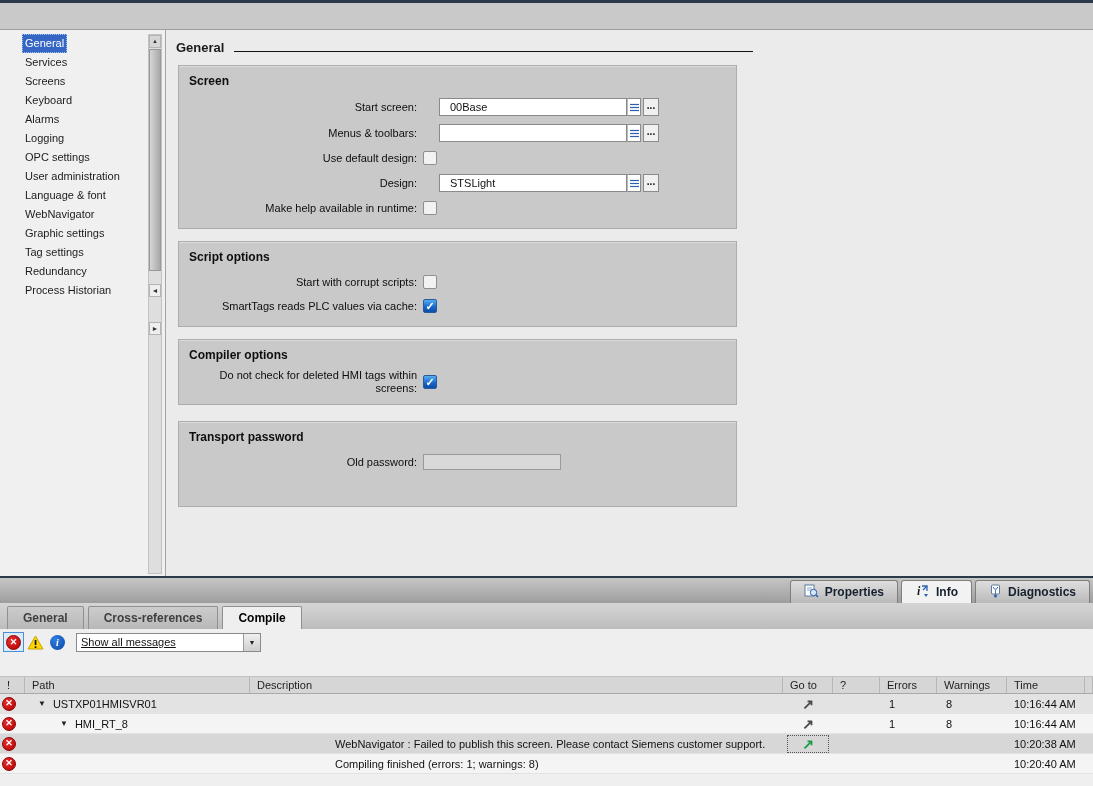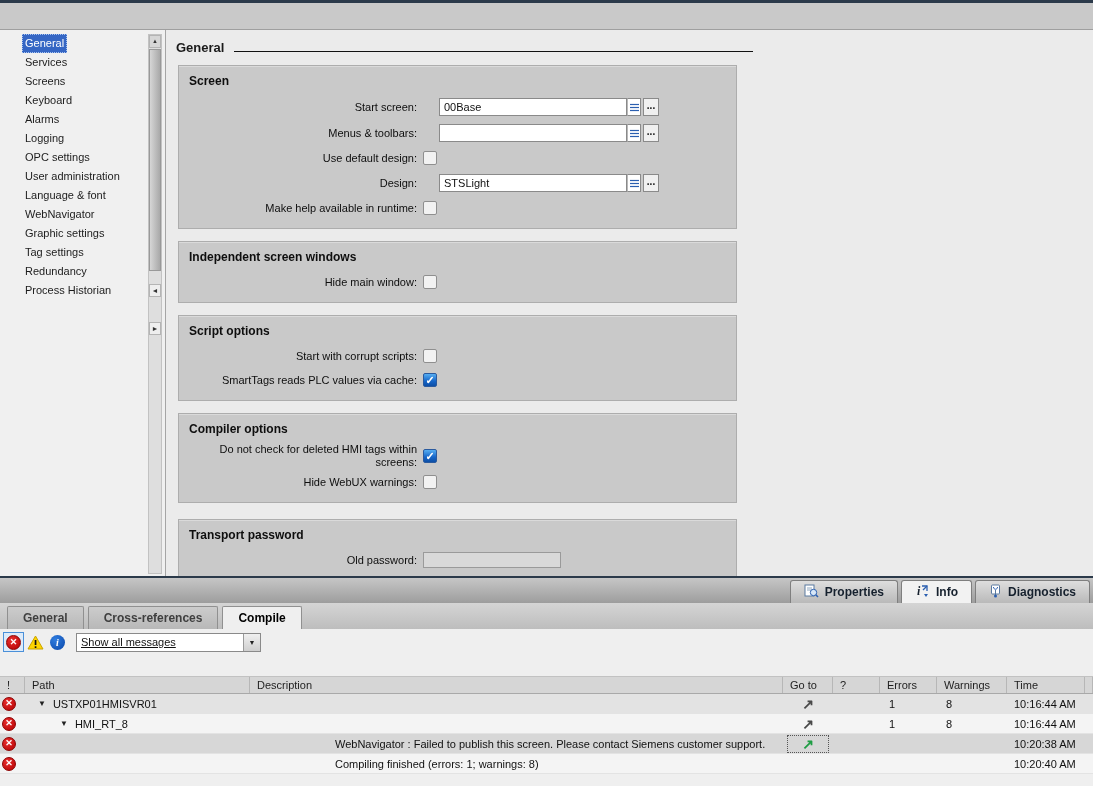--- a/index.html
+++ b/index.html
@@ -27,21 +27,21 @@
   .form-header .t { font-size:13px; font-weight:bold; color:#1a1a1a; padding-right:10px; }
   .form-header .line { flex:1; border-bottom:1px solid #111; margin-bottom:3px; }
 
   .section { width:559px; margin-left:2px; background:#c9c9c9; border:1px solid #adadad; box-shadow:inset 0 1px 0 #dadada; margin-bottom:12px; padding:6px 0 8px 0; }
   .section.mb16 { margin-bottom:16px; }
   .section-title { font-size:12px; font-weight:bold; color:#0e0e0e; padding:2px 0 6px 10px; }
   .row { display:flex; align-items:center; min-height:24px; padding:1px 0; }
   .row.combo { min-height:26px;gap:16px; }
   .row-label { width:244px; text-align:right; padding-right:6px; line-height:13px; color:#0e0e0e; }
   .row-ctrl { display:flex; align-items:center; }
-  .field { width:188px; height:18px; background:#fff; border:1px solid #8a8a8a; line-height:16px; padding:0 4px; color:#111; overflow:hidden; white-space:nowrap; }
+  .field { width:188px; height:18px; background:#fff; border:1px solid #8a8a8a; line-height:16px; padding:0 10px; color:#111; overflow:hidden; white-space:nowrap; }
   .listbtn { width:14px; height:18px; background:#fff; border:1px solid #8a8a8a; border-left:1px solid #b9b9b9; display:flex; align-items:center; justify-content:center; }
   .dotsbtn { width:16px; height:18px; background:#f0f0f0; border:1px solid #8a8a8a; margin-left:2px; font-size:10px; text-align:center; line-height:14px; color:#111; font-weight:bold; }
   .checkbox { width:14px; height:14px; border:1px solid #8f8f8f; background:#f2f2f2; border-radius:2px; text-align:center; line-height:13px; font-size:11px; }
   .checkbox.checked { background:linear-gradient(#56aef2 0%,#1565c8 60%,#0d4fa6 100%); border-color:#2a5a9e; color:#fff; font-weight:bold; }
   .pwfield { width:138px; height:16px; border:1px solid #9a9a9a; background:#fff; }
   .pwfield.disabled { background:#d9d9d9; }
 
   .bp-sep { height:2px; background:#2b3a4a; }
   .bp-tabbar { height:25px; background:linear-gradient(#c6c6c6,#9d9d9d); display:flex; justify-content:flex-end; overflow:hidden; }
   .bp-tab { margin-top:2px; border:1px solid #7f7f7f; border-bottom:none; border-radius:3px 3px 0 0; background:linear-gradient(#dedede,#b9b9b9); display:flex; align-items:center; gap:6px; padding:0 13px; font-size:12px; font-weight:bold; color:#16212e; margin-right:3px; white-space:nowrap; }
@@ -169,55 +169,40 @@
             </div>
           </div>
           <div class="row">
             <div class="row-label">Make help available in runtime:</div>
             <div class="row-ctrl">
               <div class="checkbox"></div>
             </div>
           </div>
         </div>
         <div class="section">
-          <div class="section-title">Independent screen windows</div>
-          <div class="row">
-            <div class="row-label">Hide main window:</div>
-            <div class="row-ctrl">
-              <div class="checkbox"></div>
-            </div>
-          </div>
-        </div>
-        <div class="section">
           <div class="section-title">Script options</div>
           <div class="row">
             <div class="row-label">Start with corrupt scripts:</div>
             <div class="row-ctrl">
               <div class="checkbox"></div>
             </div>
           </div>
           <div class="row">
             <div class="row-label">SmartTags reads PLC values via cache:</div>
             <div class="row-ctrl">
               <div class="checkbox checked">✓</div>
             </div>
           </div>
         </div>
         <div class="section mb16">
           <div class="section-title">Compiler options</div>
           <div class="row">
             <div class="row-label">Do not check for deleted HMI tags within screens:</div>
             <div class="row-ctrl">
               <div class="checkbox checked">✓</div>
-            </div>
-          </div>
-          <div class="row">
-            <div class="row-label">Hide WebUX warnings:</div>
-            <div class="row-ctrl">
-              <div class="checkbox"></div>
             </div>
           </div>
         </div>
         <div class="section">
           <div class="section-title">Transport password</div>
           <div class="row">
             <div class="row-label">Old password:</div>
             <div class="row-ctrl">
               <div class="pwfield disabled"></div>
             </div>

